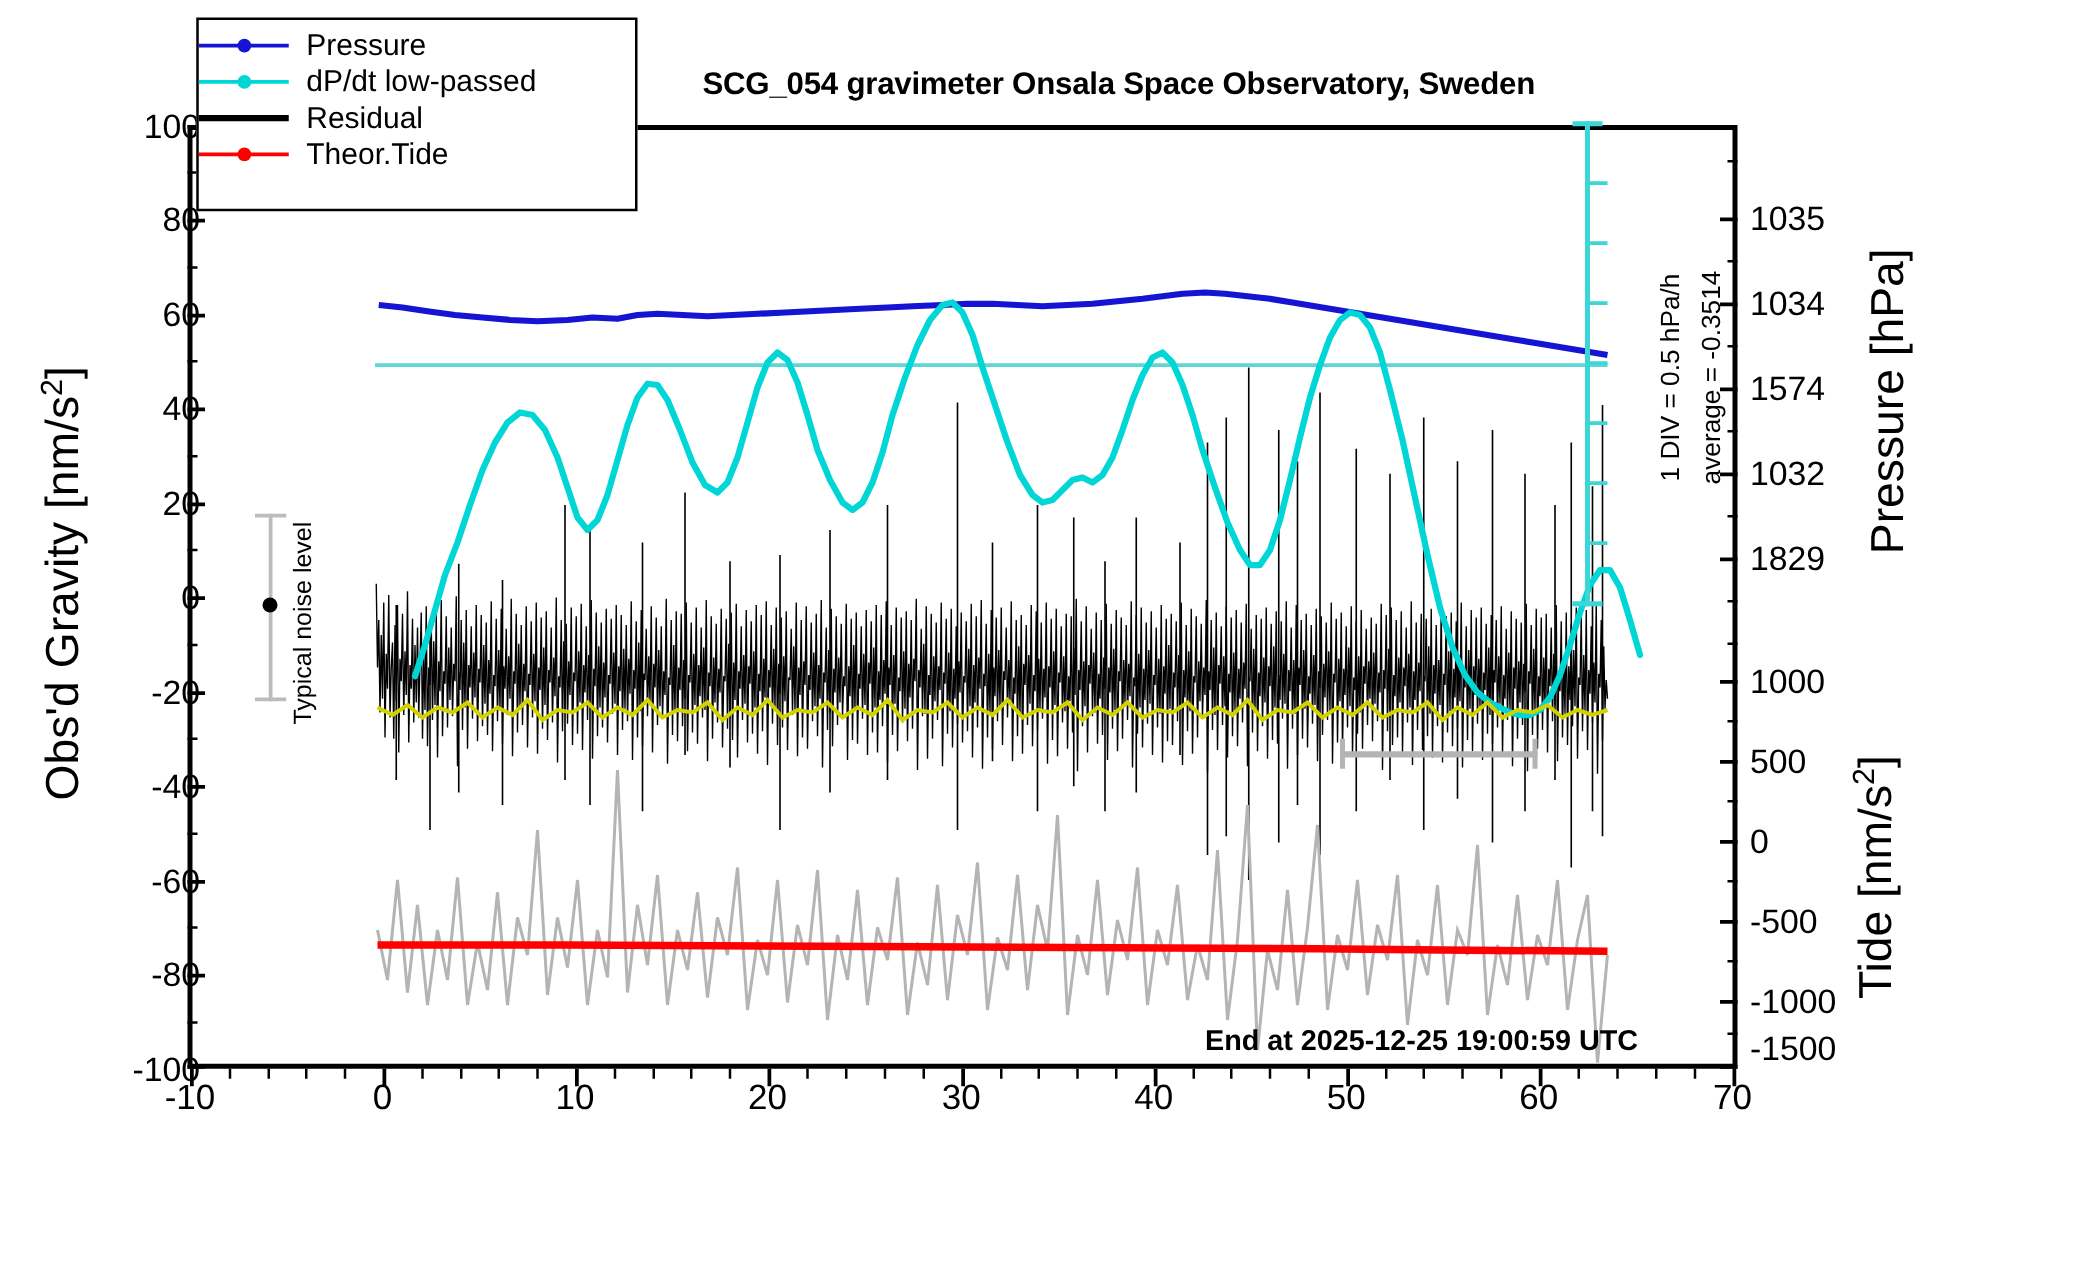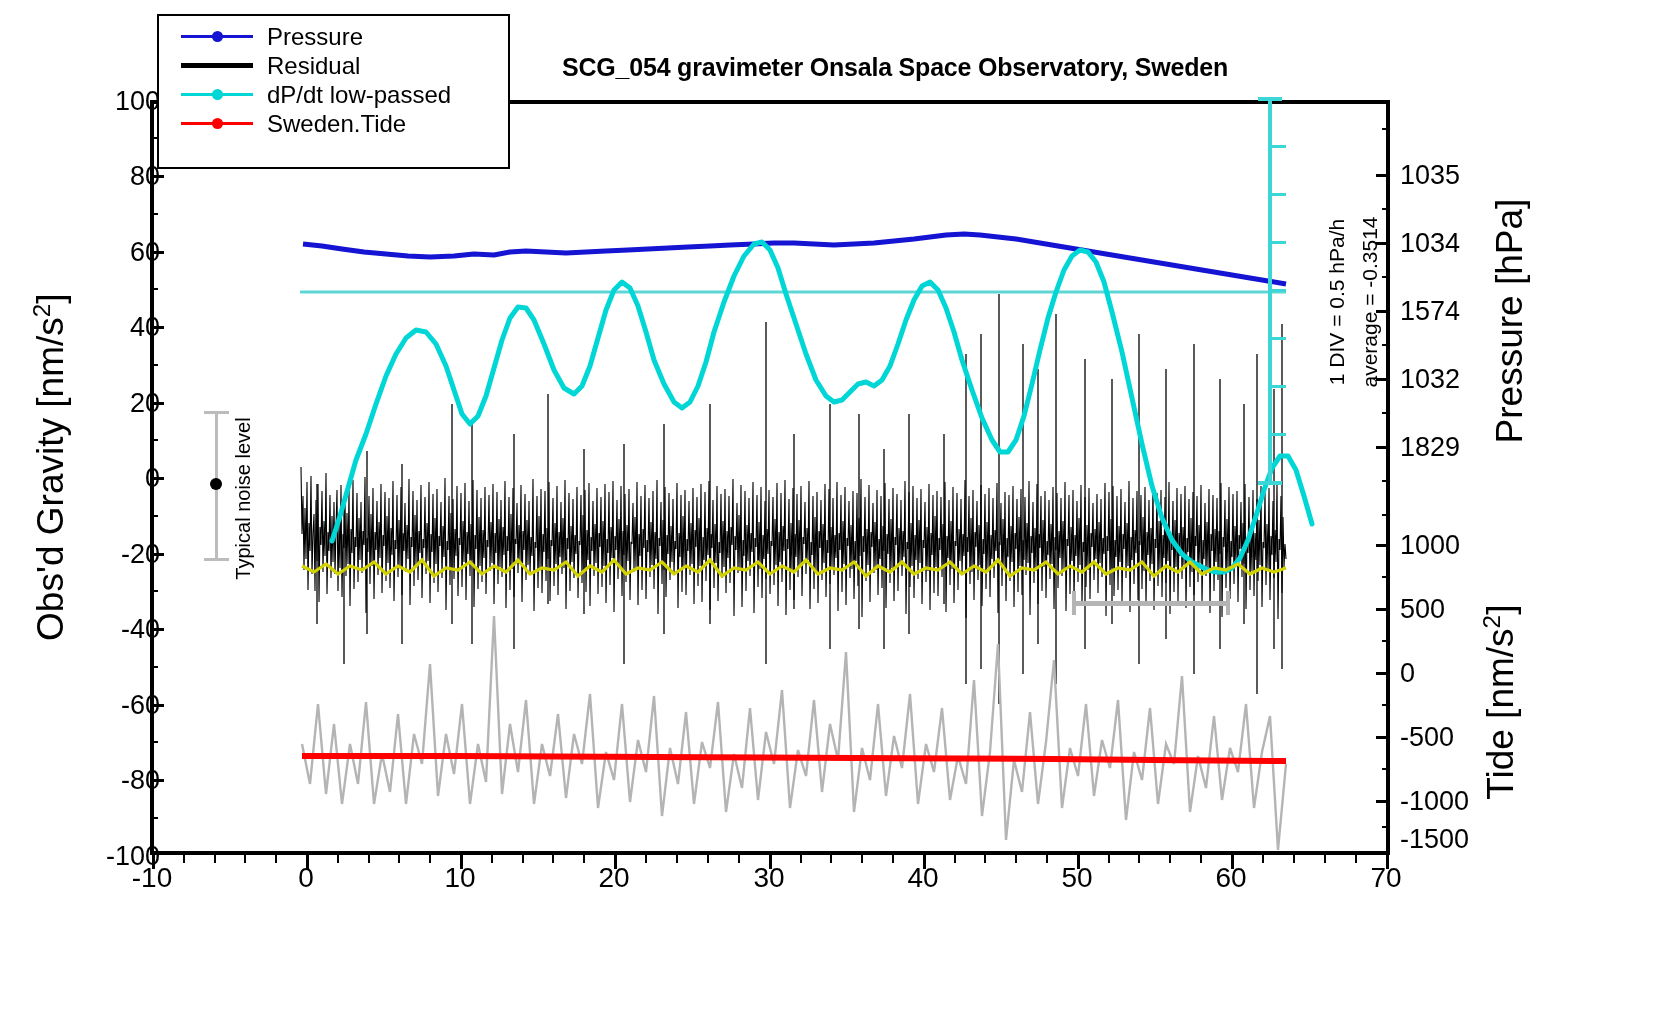--- a/index.html
+++ b/index.html
@@ -57,21 +57,21 @@
     font-size:37px; color:#000; white-space:nowrap;
   }
   .sup{font-size:0.66em;vertical-align:super;}
 
   
   #legend{
     position:absolute;left:157px;top:14px;width:353px;height:155px;
     background:#fff;border:2px solid #000;box-sizing:border-box;
     padding:6px 0 0 0; z-index:40;
   }
-  .leg-row{display:flex;align-items:center;height:29px;padding-left:22px;}
+  .leg-row{display:flex;align-items:center;height:29px;}
   .leg-sym{width:72px;height:18px;position:relative;margin-right:14px;flex:0 0 72px;}
   .leg-line{position:absolute;top:50%;left:0;width:72px;height:3px;margin-top:-1.5px;}
   .leg-line.thick{height:5px;margin-top:-2.5px;}
   .leg-dot{position:absolute;top:50%;left:50%;width:11px;height:11px;border-radius:50%;margin:-5.5px 0 0 -5.5px;}
   .leg-label{font-size:24px;color:#000;white-space:nowrap;}
 
   
   #noise-bar{position:absolute;left:61px;top:307px;width:3px;height:150px;background:#bcbcbc;}
   #noise-cap-t{position:absolute;left:50px;top:307px;width:25px;height:3px;background:#bcbcbc;}
   #noise-cap-b{position:absolute;left:50px;top:454px;width:25px;height:3px;background:#bcbcbc;}
@@ -227,20 +227,21 @@
     <div id="noise-bar"></div>
     <div id="noise-cap-t"></div>
     <div id="noise-cap-b"></div>
     <div id="noise-dot"></div>
     <div id="noise-text">Typical noise level</div>
 
     <div id="last10-bar"></div>
     <div id="last10-capL"></div>
     <div id="last10-capR"></div>
 
+    <div id="footer-right">End at 2025-12-25 19:00:59 UTC</div>
   </div>
 
   <div id="cyan-scale"></div>
   <div id="cyan-cap-t"></div>
   <div id="cyan-cap-b"></div>
   <div class="cyan-div" style="top:145px"></div>
   <div class="cyan-div" style="top:193px"></div>
   <div class="cyan-div" style="top:241px"></div>
   <div class="cyan-div" style="top:289px"></div>
   <div class="cyan-div" style="top:337px"></div>
@@ -351,33 +352,33 @@
   <div id="legend">
     <div class="leg-row">
       <span class="leg-sym">
         <span class="leg-line" style="background:#1414d2"></span>
           <span class="leg-dot" style="background:#1414d2"></span>
       </span>
       <span class="leg-label">Pressure</span>
     </div>
     <div class="leg-row">
       <span class="leg-sym">
-        <span class="leg-line thick" style="background:#000000"></span>
-      </span>
-      <span class="leg-label">Residual</span>
-    </div>
-    <div class="leg-row">
-      <span class="leg-sym">
         <span class="leg-line" style="background:#00d6d6"></span>
           <span class="leg-dot" style="background:#00d6d6"></span>
       </span>
       <span class="leg-label">dP/dt low-passed</span>
     </div>
     <div class="leg-row">
       <span class="leg-sym">
+        <span class="leg-line thick" style="background:#000000"></span>
+      </span>
+      <span class="leg-label">Residual</span>
+    </div>
+    <div class="leg-row">
+      <span class="leg-sym">
         <span class="leg-line" style="background:#ff0000"></span>
           <span class="leg-dot" style="background:#ff0000"></span>
       </span>
-      <span class="leg-label">Sweden.Tide</span>
+      <span class="leg-label">Theor.Tide</span>
     </div>
   </div>
 
 </div>
 
 </body></html>

